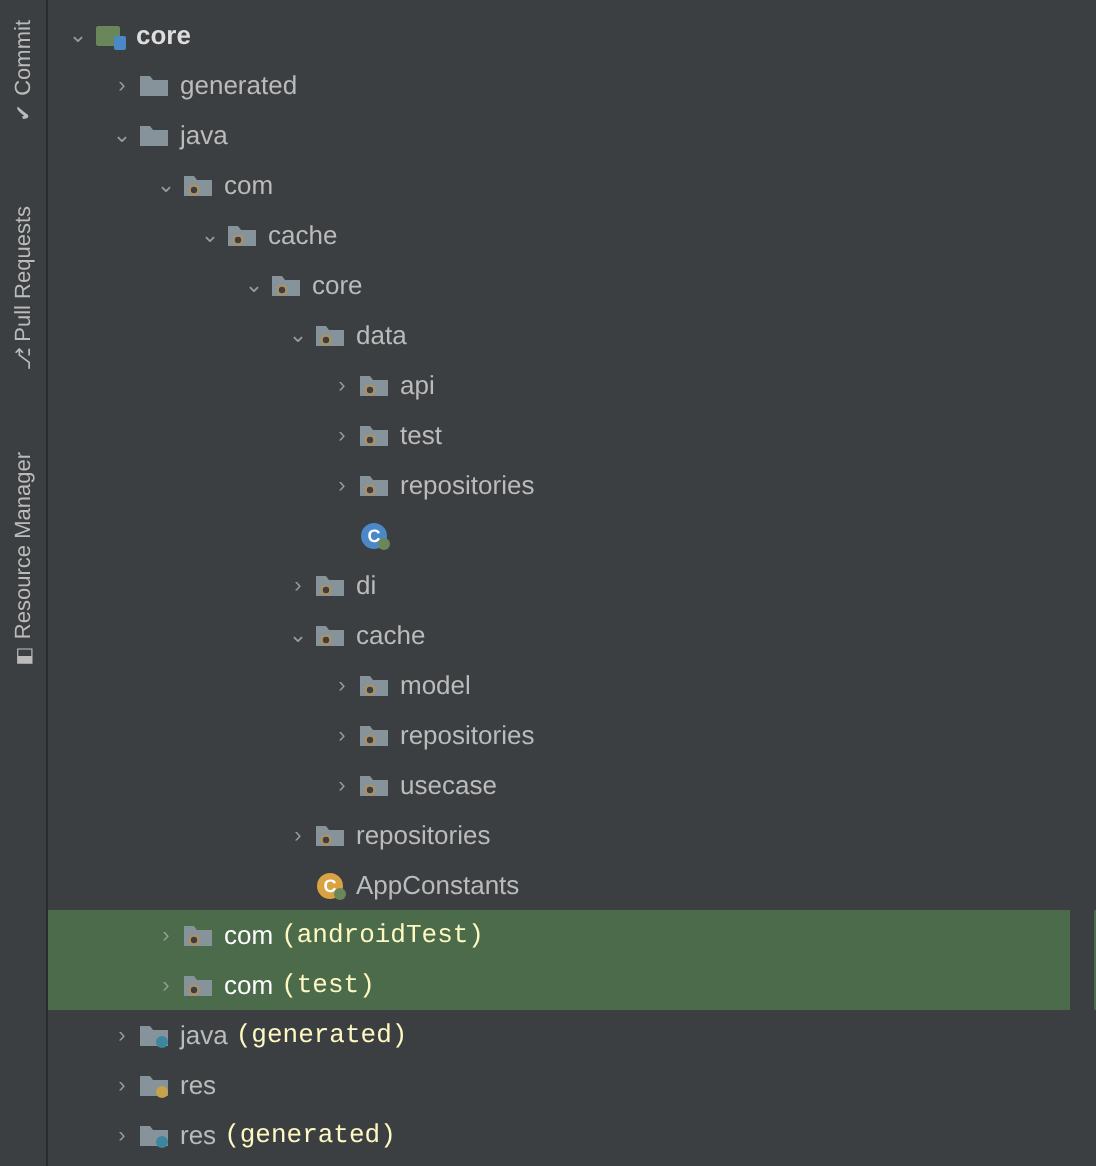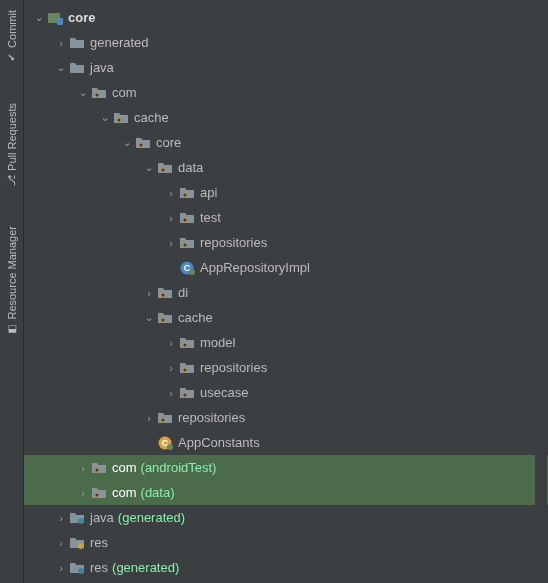--- a/index.html
+++ b/index.html
@@ -76,21 +76,21 @@
     height: 18px;
     margin-right: 4px;
     display: inline-flex;
     align-items: center;
     justify-content: center;
     flex-shrink: 0;
   }
   .icon svg { width: 16px; height: 16px; }
   .label { }
   .label.bold { font-weight: bold; color: #ddd; }
-  .hint { color: #86efac; margin-left: 4px; }
+  .hint { color: #fef9c3; margin-left: 4px; font-family: Liberation Mono, monospace; }
   .scrollbar {
     position: absolute;
     right: 1px;
     top: 0;
     width: 12px;
     height: 100%;
     background: #3c3f41;
   }
 </style>
 </head>
@@ -225,21 +225,20 @@
       <div class="row">
         <span class="indent" style="width: 132px;"></span>
         <span class="arrow spacer">›</span>
         <span class="icon">
           <svg viewBox="0 0 16 16">
             <circle cx="8" cy="8" r="6.5" fill="#4a88c7"></circle>
             <text x="8" y="11" text-anchor="middle" font-size="9" font-weight="bold" fill="#fff">C</text>
             <circle cx="13" cy="12" r="3" fill="#6a8759"></circle>
           </svg>
         </span>
-        <span class="label">AppRepositoryImpl</span>
       </div>
       <div class="row">
         <span class="indent" style="width: 110px;"></span>
         <span class="arrow">›</span>
         <span class="icon">
           <svg viewBox="0 0 16 16">
             <path d="M1 3h5l1.5 2H15v8H1z" fill="#87939a"></path>
             <circle cx="6" cy="10" r="2.2" fill="#3c3f41" stroke="#b09060" stroke-width="1.2"></circle>
           </svg>
         </span>
@@ -327,21 +326,21 @@
       <div class="row selected">
         <span class="indent" style="width: 44px;"></span>
         <span class="arrow">›</span>
         <span class="icon">
           <svg viewBox="0 0 16 16">
             <path d="M1 3h5l1.5 2H15v8H1z" fill="#87939a"></path>
             <circle cx="6" cy="10" r="2.2" fill="#3c3f41" stroke="#b09060" stroke-width="1.2"></circle>
           </svg>
         </span>
         <span class="label">com</span>
-        <span class="hint">(data)</span>
+        <span class="hint">(test)</span>
       </div>
       <div class="row">
         <span class="indent" style="width: 22px;"></span>
         <span class="arrow">›</span>
         <span class="icon">
           <svg viewBox="0 0 16 16">
             <path d="M1 3h5l1.5 2H15v8H1z" fill="#87939a"></path>
             <circle cx="12" cy="11" r="3" fill="#3e86a0"></circle>
           </svg>
         </span>

